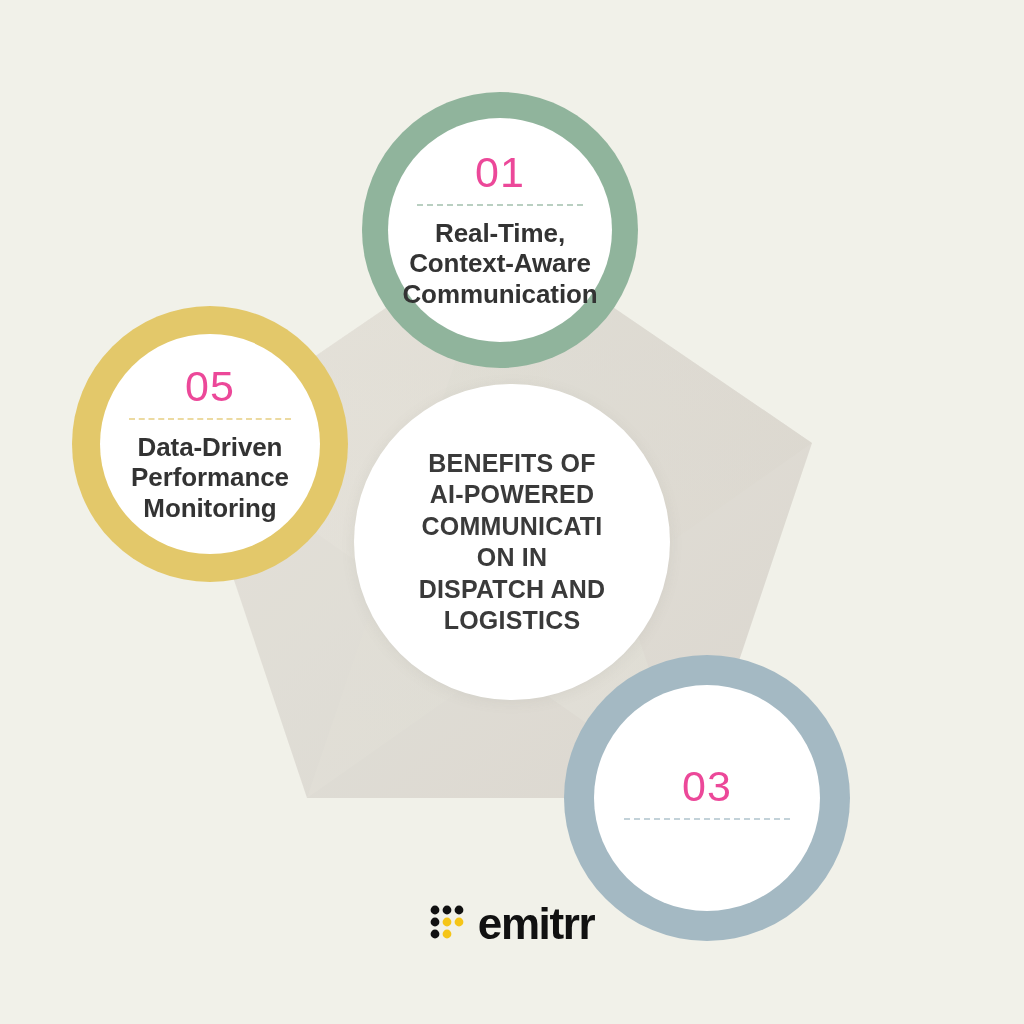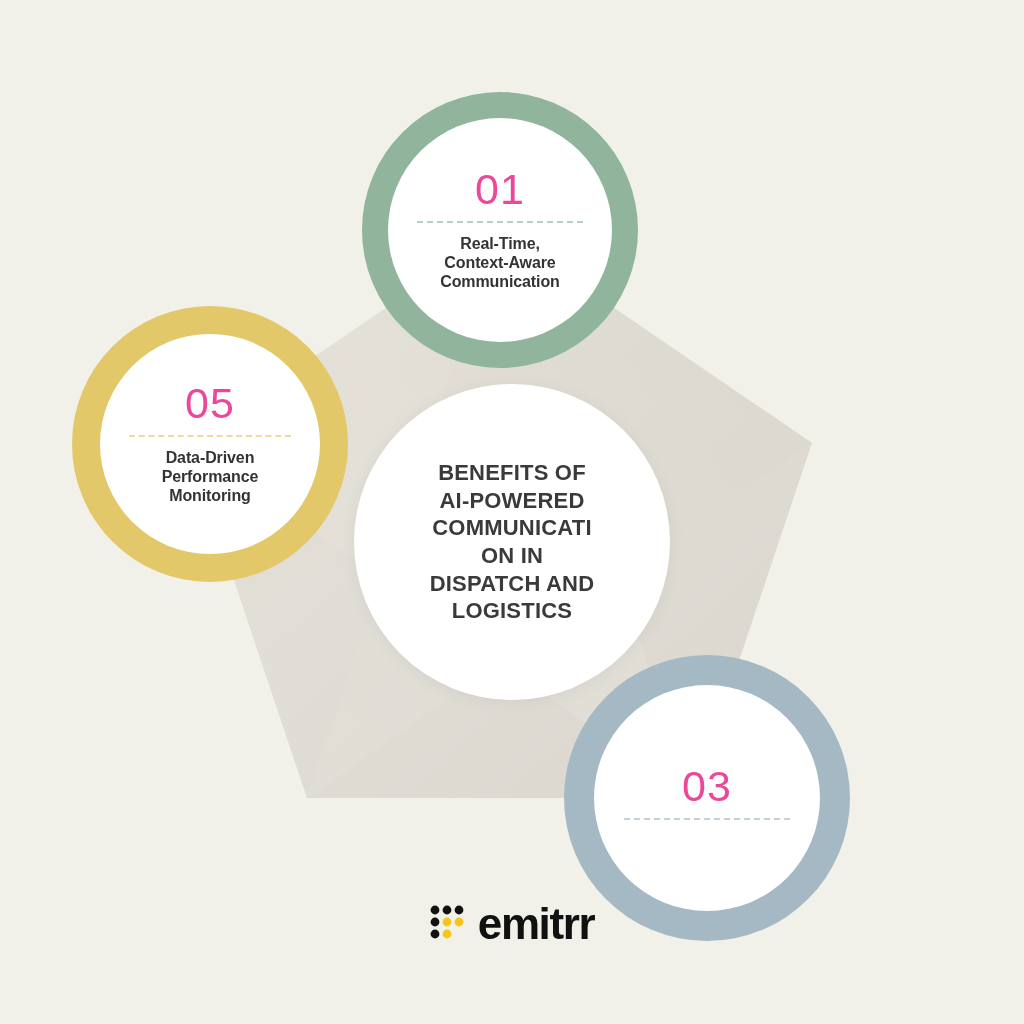--- a/index.html
+++ b/index.html
@@ -61,21 +61,21 @@
     margin-bottom: 10px;
     font-family: "Liberation Sans", sans-serif;
   }
   .node .rule {
     width: 78%;
     border-top: 2px dashed;
     margin-bottom: 12px;
     height: 0;
   }
   .node .label {
-    font-size: 16px;
+    font-size: 26px;
     font-weight: bold;
     color: #333333;
     line-height: 1.17;
     text-align: center;
     letter-spacing: -0.1px;
     white-space: pre-line;
   }
 
   
   #node-01 { left: 362px; top: 92px;  width: 276px; height: 276px; background: #90b49c; padding: 26px; }
@@ -103,21 +103,21 @@
     width: 316px;
     height: 316px;
     border-radius: 50%;
     background: #ffffff;
     display: flex;
     align-items: center;
     justify-content: center;
     box-shadow: 0 2px 14px rgba(120,120,110,0.10);
   }
   #center-hub .hub-title {
-    font-size: 22px;
+    font-size: 25px;
     font-weight: bold;
     color: #3a3a3a;
     text-align: center;
     line-height: 1.26;
     letter-spacing: 0.2px;
     padding: 0 16px;
     white-space: pre-line;
   }
 
   

